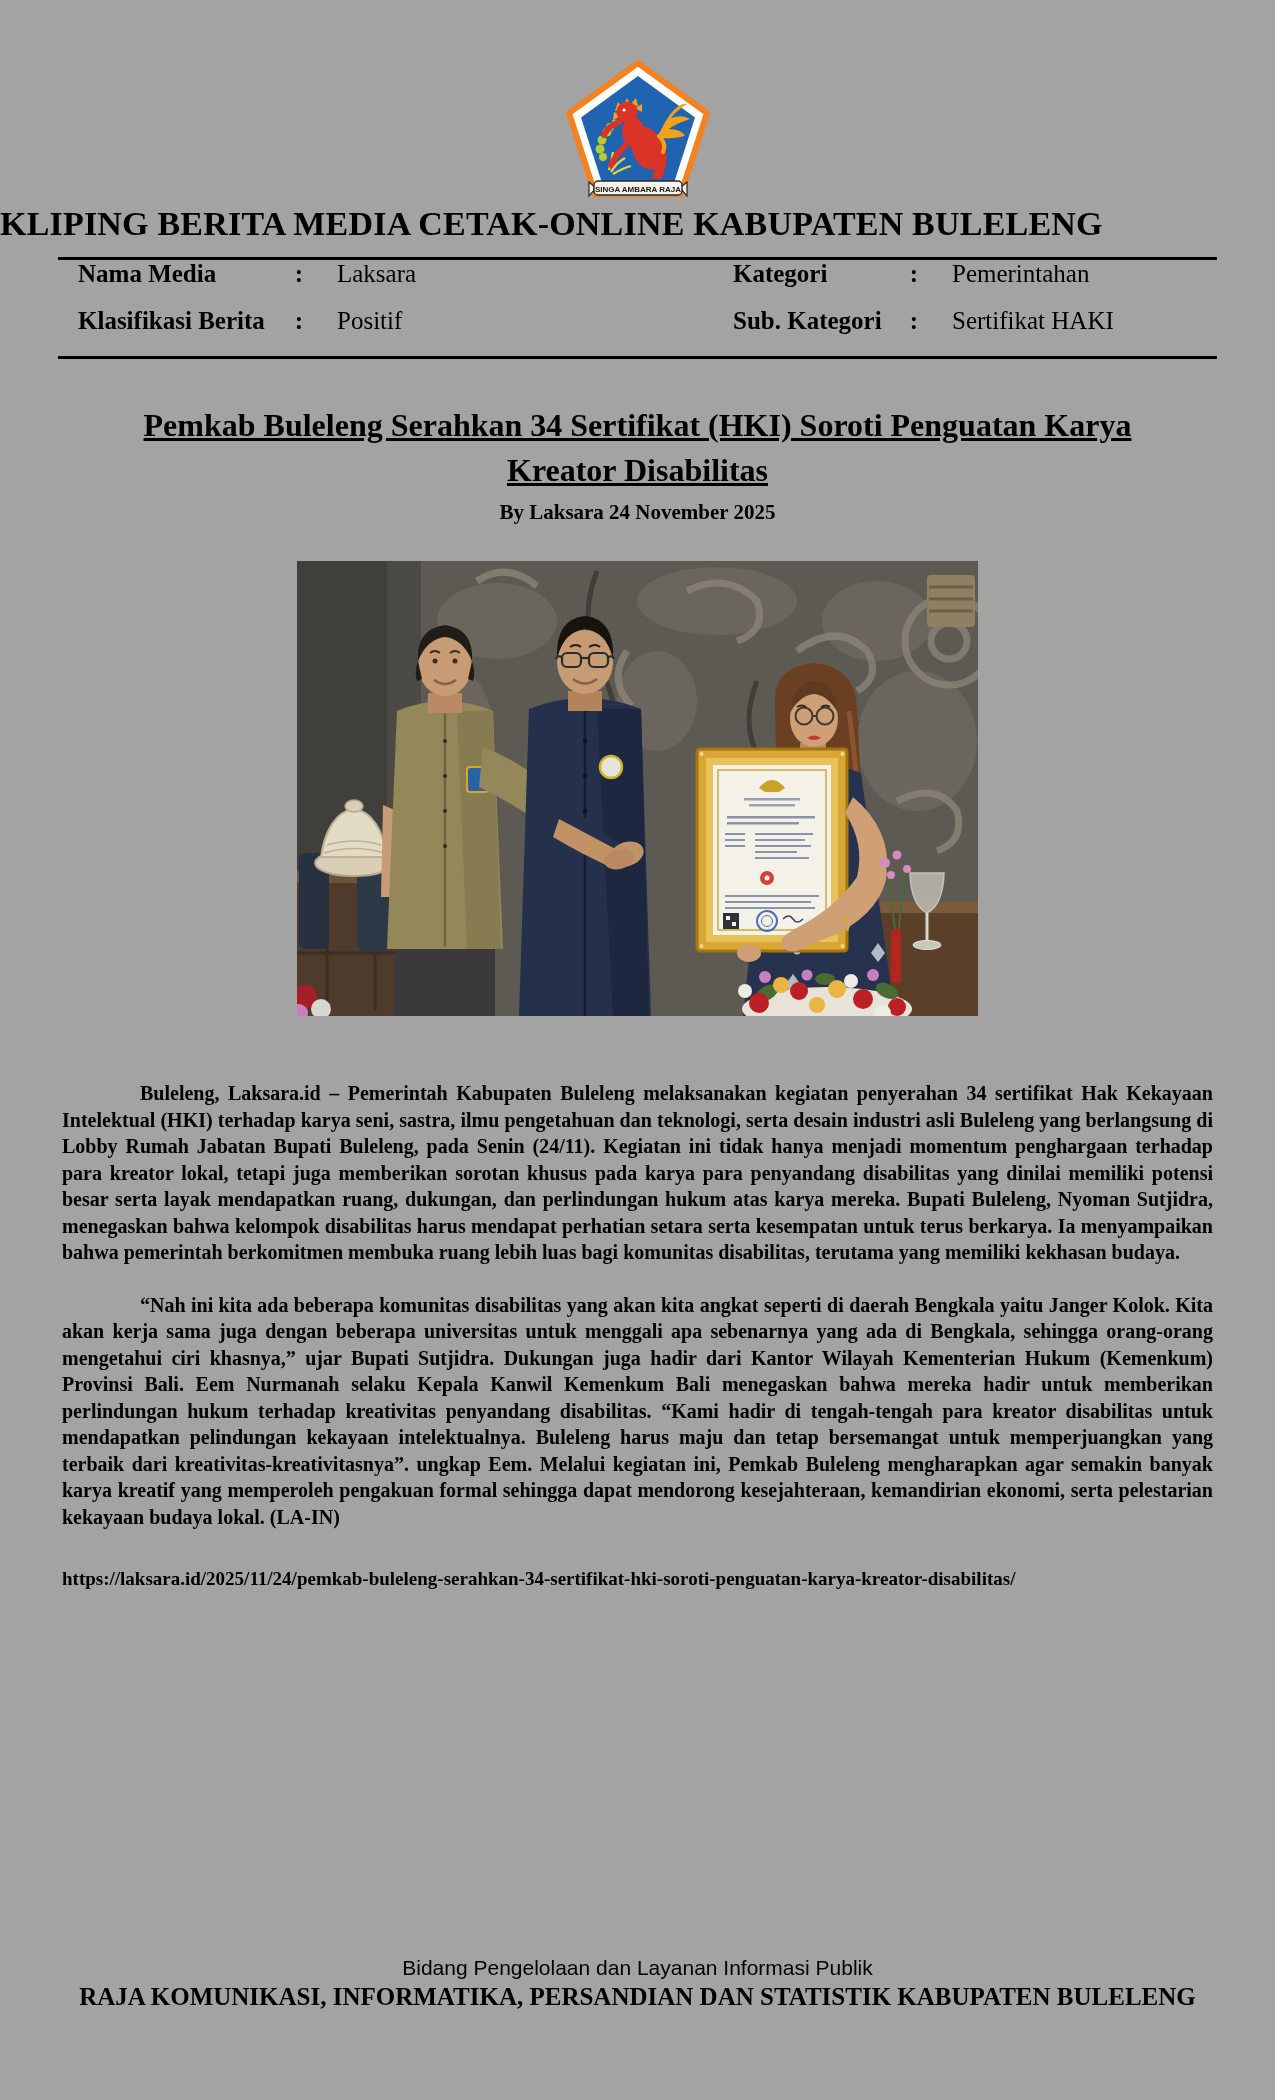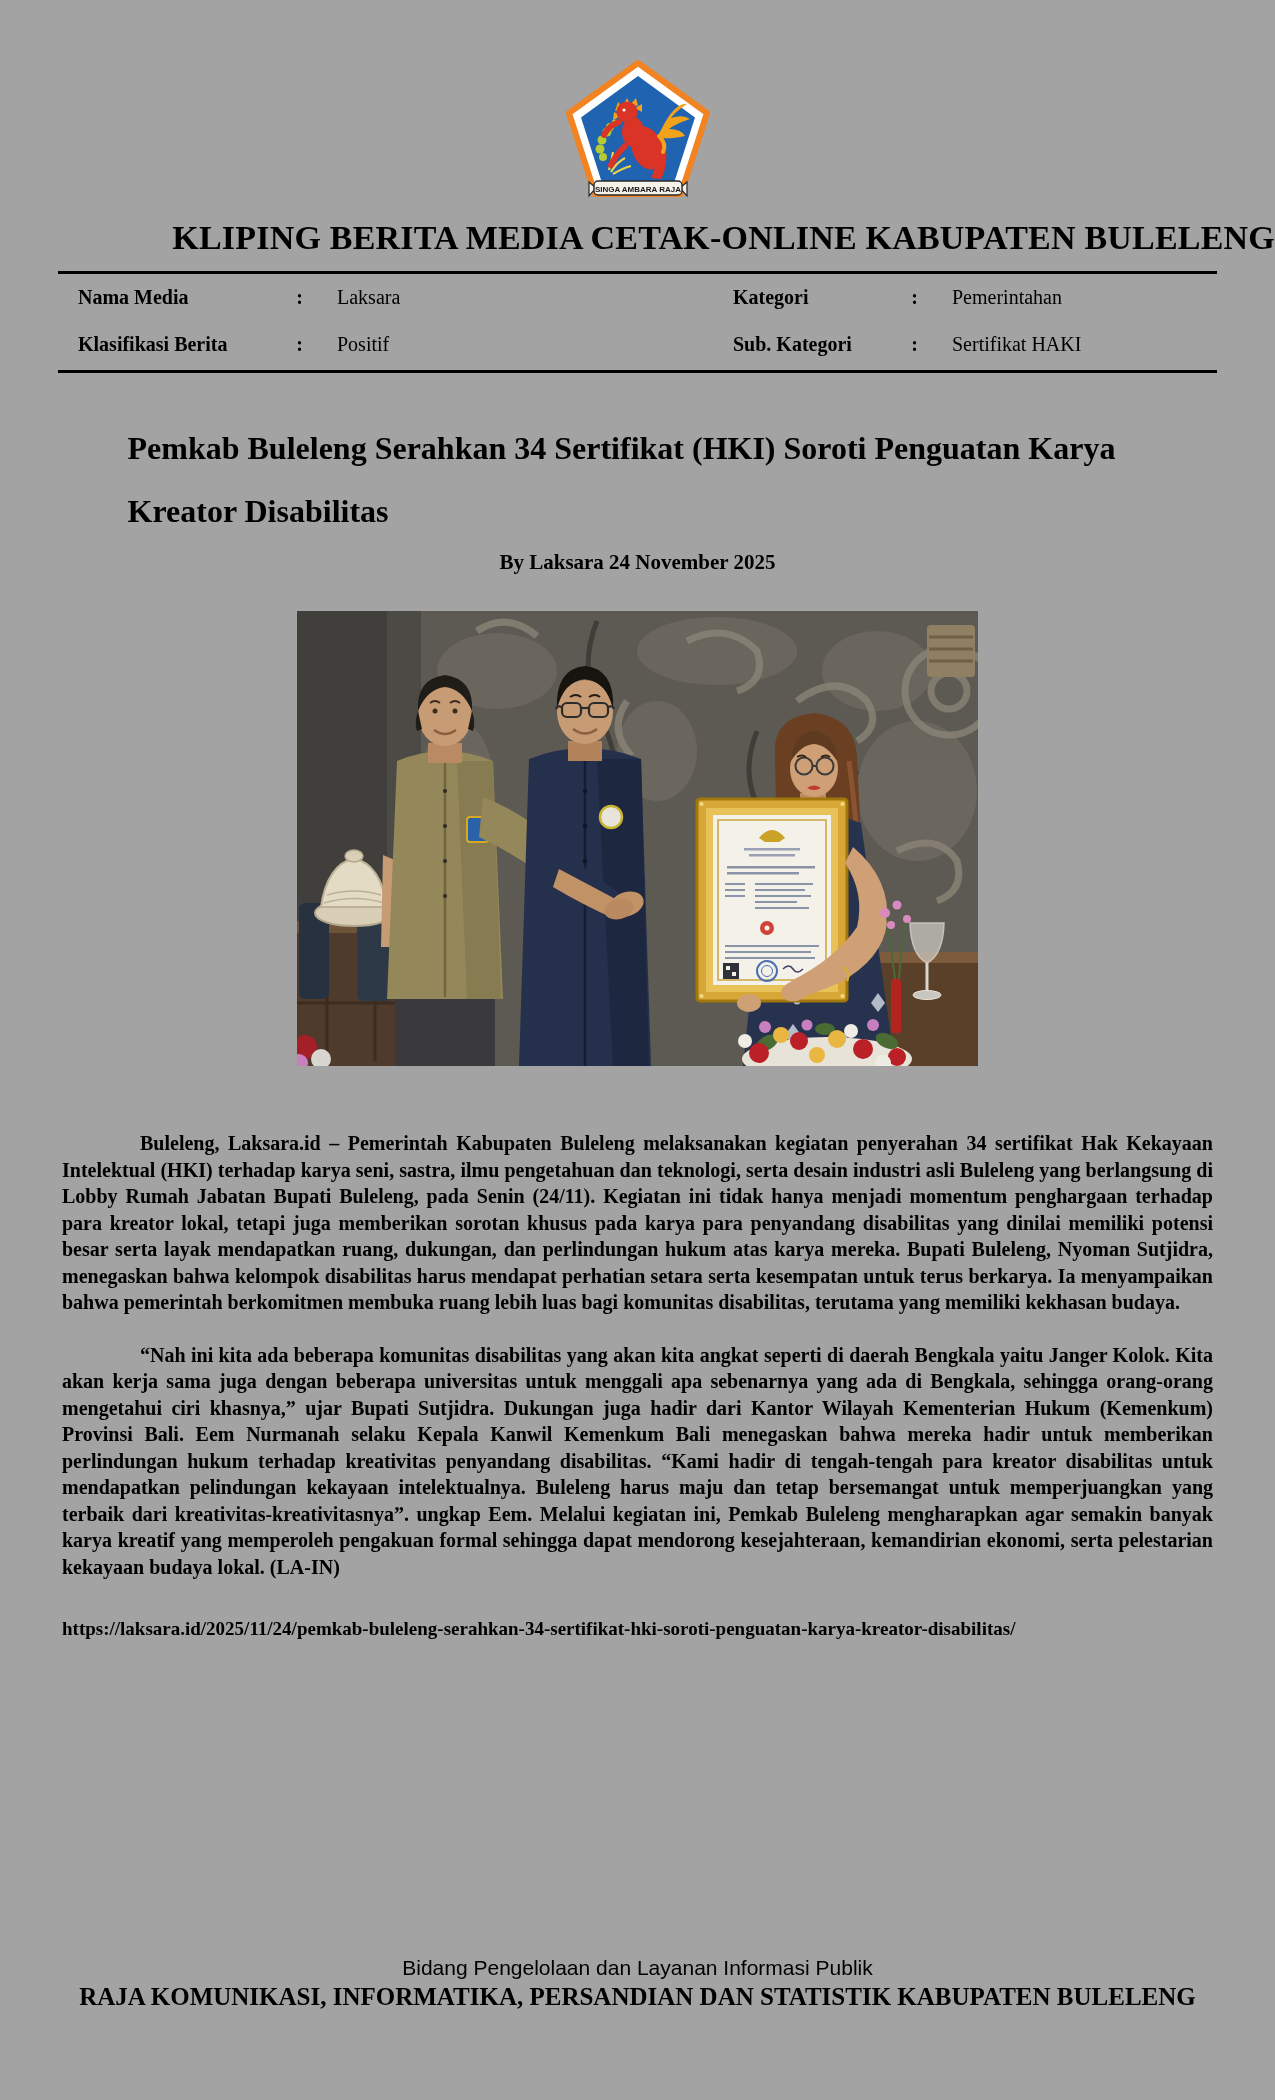--- a/index.html
+++ b/index.html
@@ -4,36 +4,36 @@
 <style>
   * { margin:0; padding:0; box-sizing:border-box; }
   html,body { background:#e9e9e9; }
   .page {
     position:relative; width:1275px; height:2100px; margin:0 auto;
     background:#a3a3a3; font-family:"Liberation Serif", serif; color:#000;
     overflow:hidden;
   }
   .logo-wrap { padding-top:60px; display:flex; justify-content:center; }
   .header-title {
-    margin-top:14px; text-align:right; font-size:34px; font-weight:bold;
+    text-align:left; font-size:34px; font-weight:bold;
     letter-spacing:.2px; font-family:"Liberation Serif", serif;
   }
   .rule { border:none; border-top:3px solid #000; margin:14px 58px 0; }
   .rule.bottom { margin-top:2px; }
   .meta { margin:0 58px; }
-  .meta-row { display:flex; align-items:center; height:47px; padding-left:20px; font-size:20px; }
+  .meta-row { display:flex; align-items:flex-start; height:47px; padding-left:20px; font-size:25px; }
   .meta-left { flex:0 0 655px; display:flex; align-items:center; }
   .meta-right { display:flex; align-items:center; }
   .label-cell { display:flex; justify-content:space-between; font-weight:bold; }
   .meta-left .label-cell { width:225px; }
   .meta-right .label-cell { width:185px; }
   .meta-value { margin-left:34px; }
   .article-title {
-    margin:44px auto 0; max-width:1020px; text-align:left;
-    font-size:32px; font-weight:bold; line-height:63px;
+    margin:44px auto 0; max-width:1020px; text-align:center;
+    font-size:32px; font-weight:bold; line-height:45px;text-decoration:underline;
   }
   .byline { margin-top:7px; text-align:center; font-size:21px; font-weight:bold; }
   .photo-wrap { margin-top:36px; display:flex; justify-content:center; }
   .body-text { margin:64px 62px 0;font-weight:bold; }
   .body-text p {
     font-size:20px; line-height:26.5px; text-align:justify; text-indent:78px;
   }
   .body-text p + p { margin-top:26px; }
   .source-url { margin:38px 62px 0; font-size:19px; font-weight:bold; cursor:pointer; }
   .footer { position:absolute; top:1956px; left:0; width:100%; text-align:center; }

